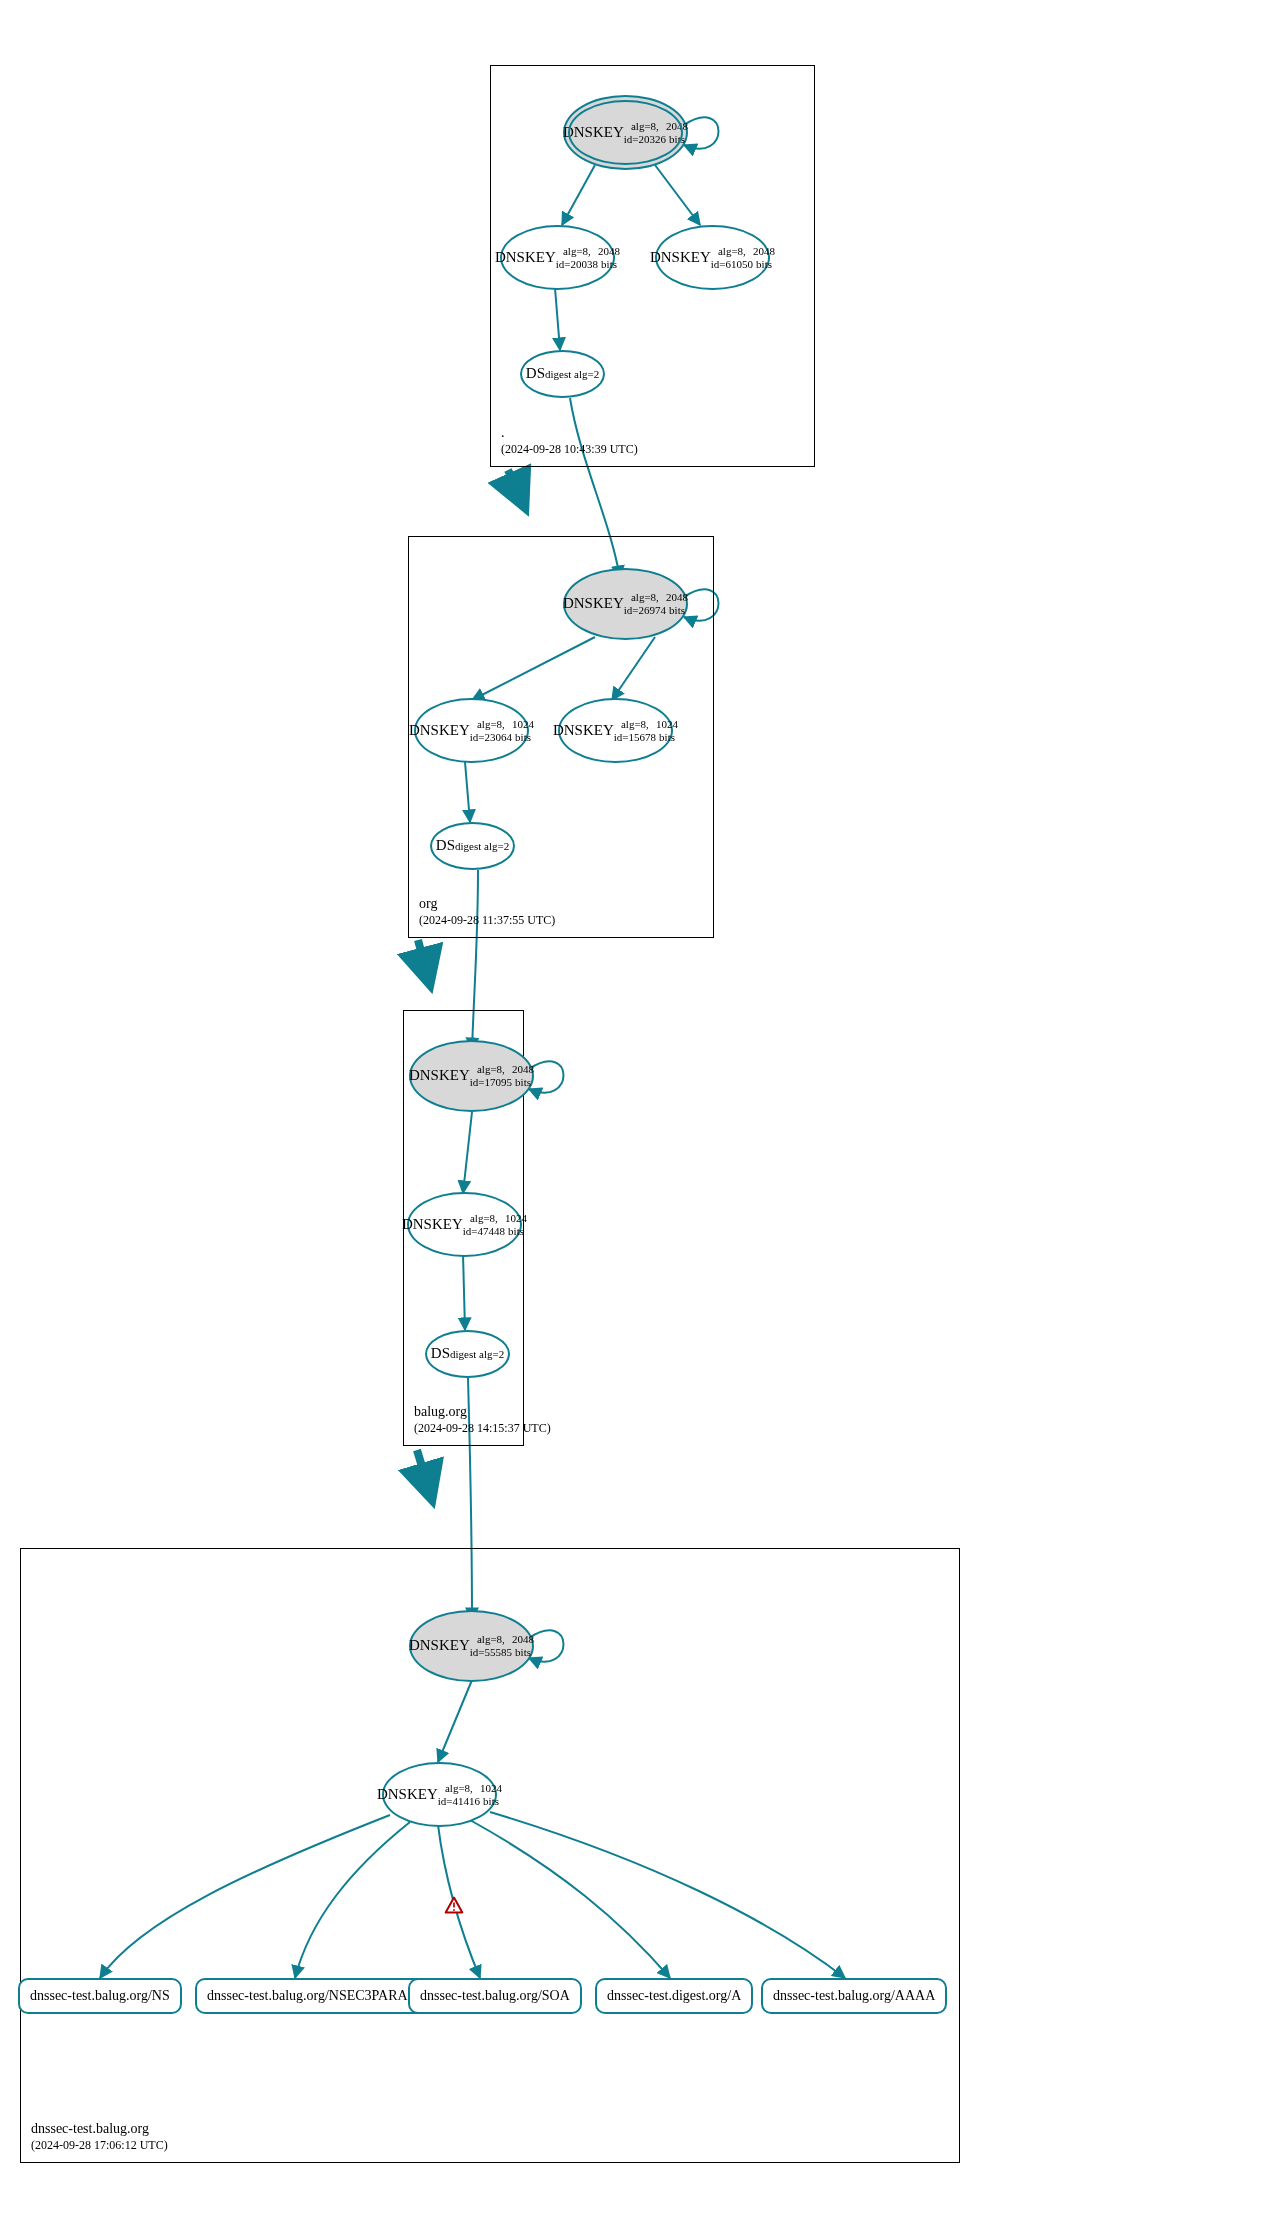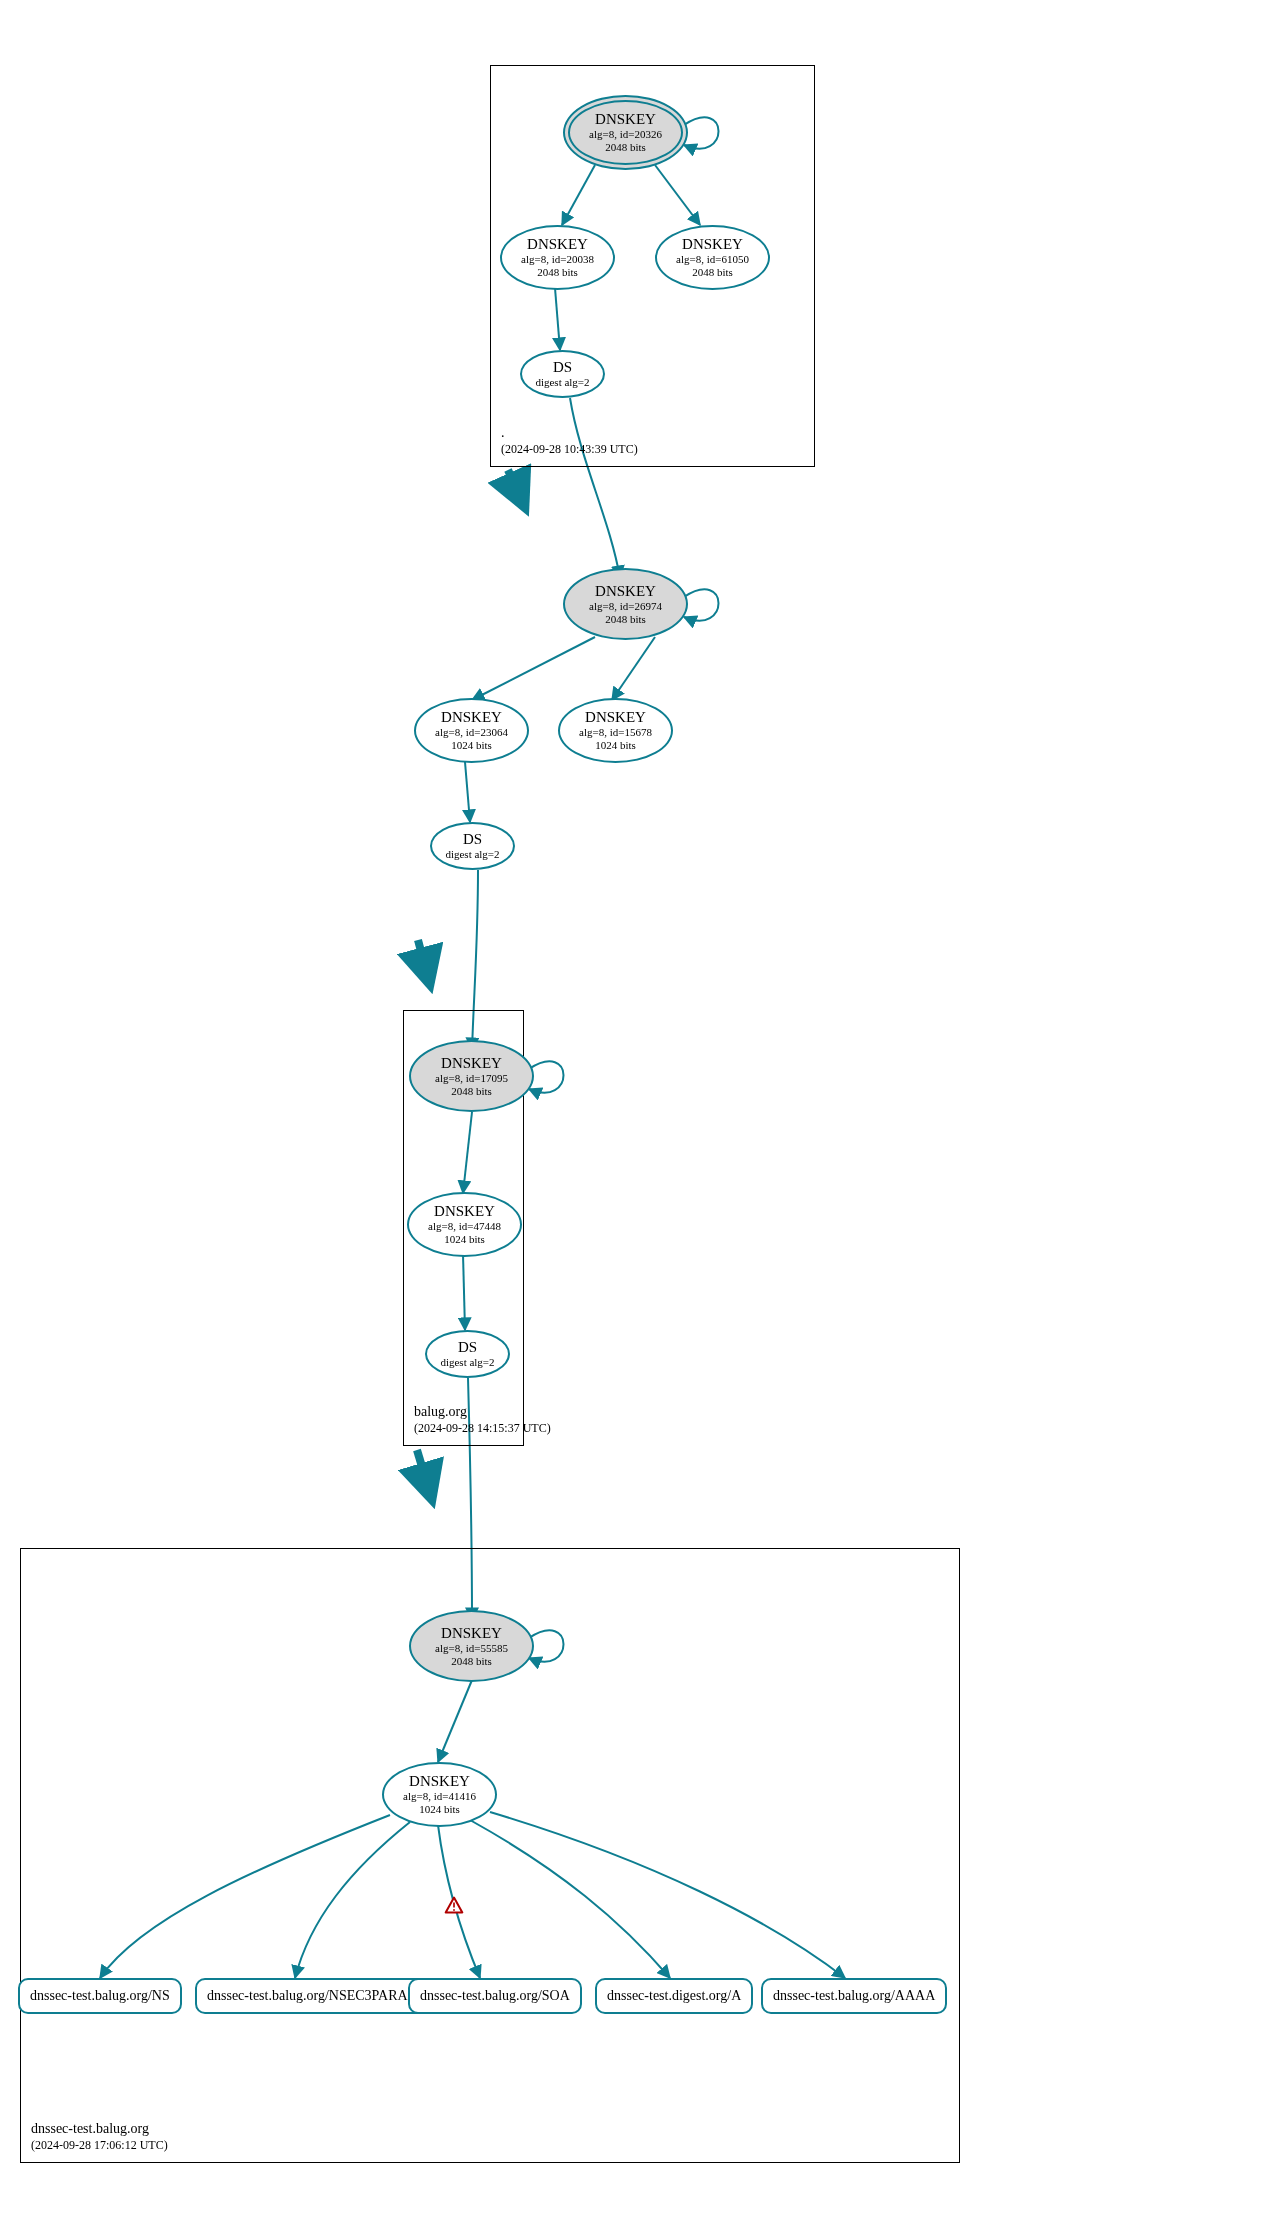--- a/index.html
+++ b/index.html
@@ -32,21 +32,21 @@
   .zone-label .ts {
     display: block;
     font-size: 12px;
   }
   .node {
     position: absolute;
     border: 2px solid #0e7e91;
     border-radius: 50%;
     background: #ffffff;
     display: flex;
-    flex-direction: column;
+    flex-direction: row;
     align-items: center;
     justify-content: center;
     text-align: center;
     line-height: 1.15;
     box-sizing: border-box;
   }
   .node.ksk {
     background: #d8d8d8;
   }
   .node.ksk.double::after {
@@ -161,20 +161,26 @@
   <div class="node" style="left:655px; top:225px; width:115px; height:65px;">
     <span class="title">DNSKEY</span>
     <span class="sub">alg=8, id=61050</span>
     <span class="sub">2048 bits</span>
   </div>
   <div class="node" style="left:520px; top:350px; width:85px; height:48px;">
     <span class="title">DS</span>
     <span class="sub">digest alg=2</span>
   </div>
 
+  <div class="zone" style="left:408px; top:536px; width:306px; height:402px;">
+    <div class="zone-label" style="bottom:8px;">
+      <span class="name">org</span>
+      <span class="ts">(2024-09-28 11:37:55 UTC)</span>
+    </div>
+  </div>
   <div class="node ksk" style="left:563px; top:568px; width:125px; height:72px;">
     <span class="title">DNSKEY</span>
     <span class="sub">alg=8, id=26974</span>
     <span class="sub">2048 bits</span>
   </div>
   <div class="node" style="left:414px; top:698px; width:115px; height:65px;">
     <span class="title">DNSKEY</span>
     <span class="sub">alg=8, id=23064</span>
     <span class="sub">1024 bits</span>
   </div>

